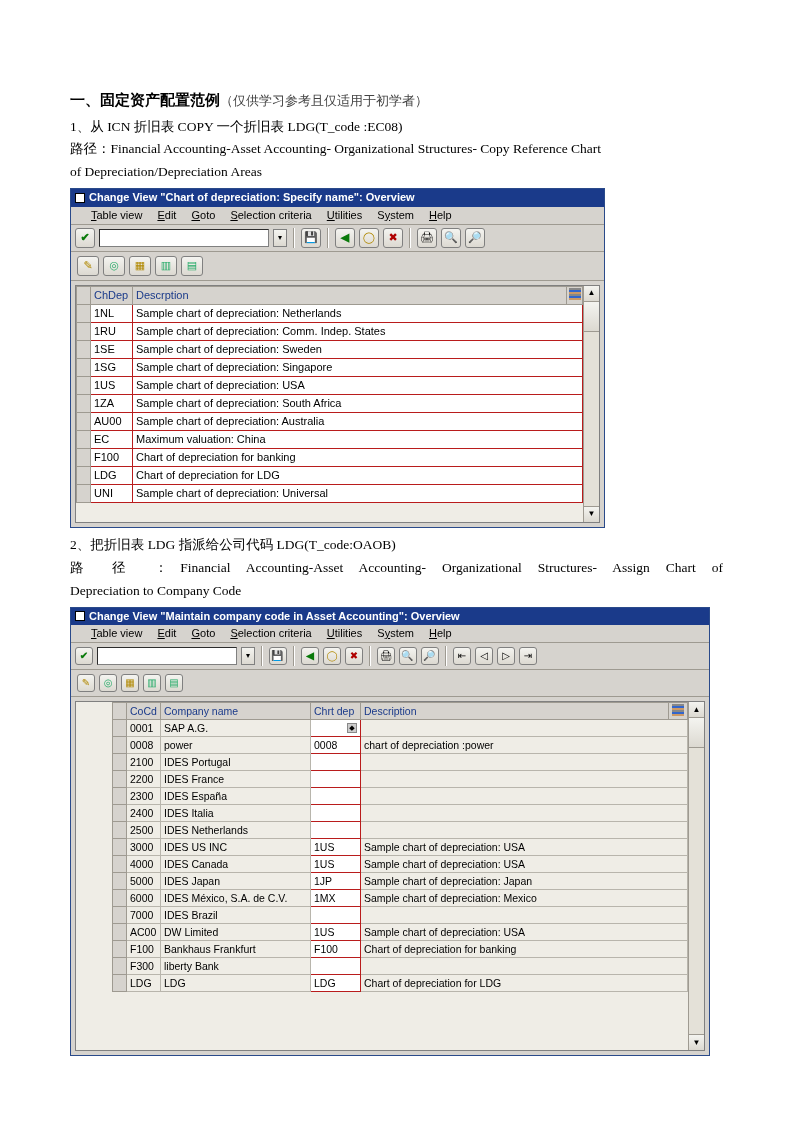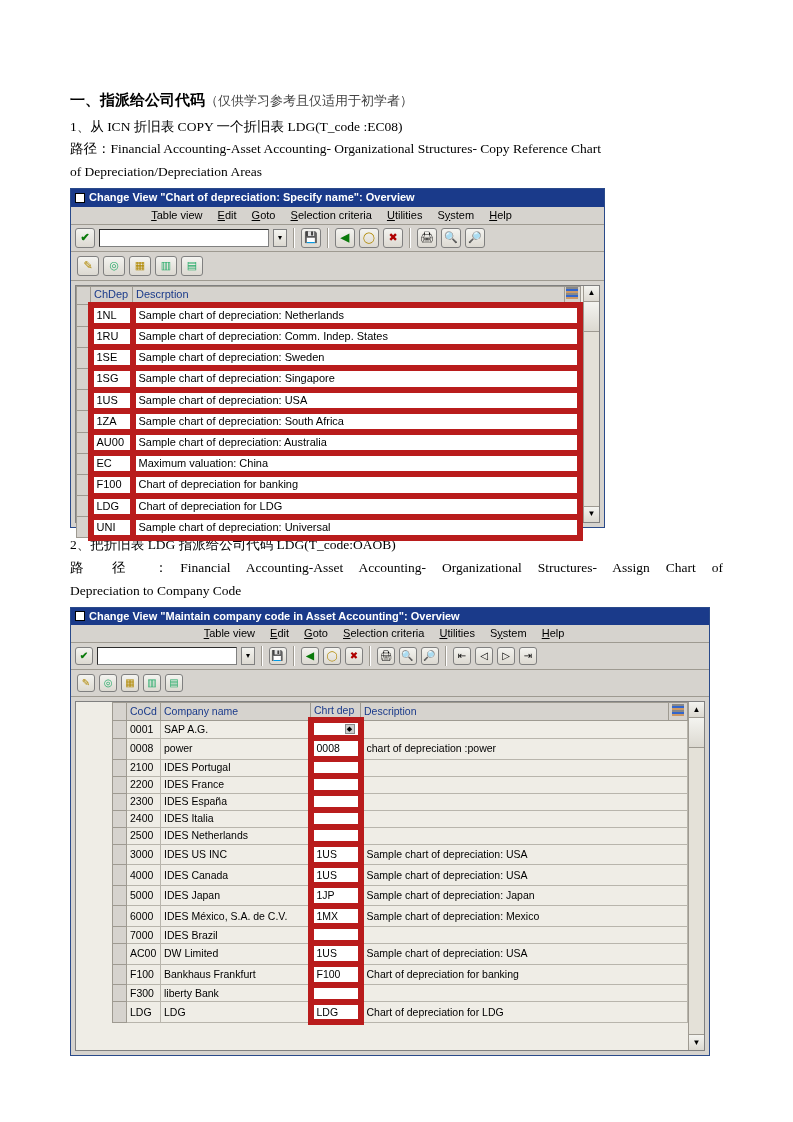--- a/index.html
+++ b/index.html
@@ -33,21 +33,21 @@
   .titlebar {
     background: #1a3a8a;
     color: #fff;
     padding: 2px 4px;
     font-weight: bold;
     display: flex;
     align-items: center;
     gap: 4px;
   }
   .titlebar .sq { width: 10px; height: 10px; background: #fff; display: inline-block; border: 1px solid #000; font-size: 8px; line-height: 8px; text-align: center; color:#000; }
-  .menubar { background: #d6d3ce; padding: 2px 4px; border-bottom: 1px solid #9e9a91; text-align: center; }
+  .menubar { background: #d6d3ce; padding: 2px 20px; border-bottom: 1px solid #9e9a91; }
   .menubar span { margin-right: 12px; cursor: pointer; }
   .menubar span u { text-decoration: underline; }
   .toolbar { background: #d6d3ce; padding: 3px 4px; border-bottom: 1px solid #9e9a91; display: flex; align-items: center; gap: 4px; }
   .tb-btn {
     width: 20px; height: 20px; border: 1px solid #808080;
     background: linear-gradient(#f4f4f0, #dcd9d1);
     border-radius: 3px;
     display: inline-flex; align-items: center; justify-content: center;
     font-size: 11px; cursor: pointer;
   }
@@ -92,21 +92,21 @@
     color: #1a3a8a;
   }
   .grid-table th.corner { width: 14px; background:#d6d3ce; }
   .grid-table th.settings { width: 16px; text-align:center; background:#d6d3ce; padding:0; }
   .grid-table td.rowsel {
     width: 14px; background: #d6d3ce;
     border-right: 1px solid #9e9a91;
   }
   .grid-table td.cell {
     background: #fff;
-    border: 6px solid #b91c1c;
+    border: 1px solid #b91c1c;
     font-size: 11px;
   }
   .grid-table td.cell-gray {
     background: #efede6;
     border: 1px solid #b8b5ac;
   }
   .settings-icon { display:inline-block; width:12px; height:12px;
     background: repeating-linear-gradient(0deg,#c96 0 2px,#36c 2px 4px,#888 4px 6px); }
 
   .win1 { width: 535px; }
@@ -123,21 +123,21 @@
   .win2 .c-desc { }
 
   .f4-cell { display:flex; align-items:center; gap:2px; }
   .f4-btn { width:10px; height:10px; background:#ccc; border:1px solid #888; font-size:7px; display:flex;align-items:center;justify-content:center; }
 
 </style>
 </head>
 <body>
 
 <div class="heading-line">
-  <span class="bold">一、指派给公司代码</span><span class="note">（仅供学习参考且仅适用于初学者）</span>
+  <span class="bold">一、固定资产配置范例</span><span class="note">（仅供学习参考且仅适用于初学者）</span>
 </div>
 <div class="p-line">1、从 ICN 折旧表 COPY 一个折旧表 LDG(T_code :EC08)</div>
 <div class="p-line">路径：Financial Accounting-Asset Accounting- Organizational Structures- Copy Reference Chart</div>
 <div class="p-line">of Depreciation/Depreciation Areas</div>
 
 <div class="sap-window win1">
   <div class="titlebar">
     <span class="sq"></span>
     <span>Change View "Chart of depreciation: Specify name": Overview</span>
   </div>

